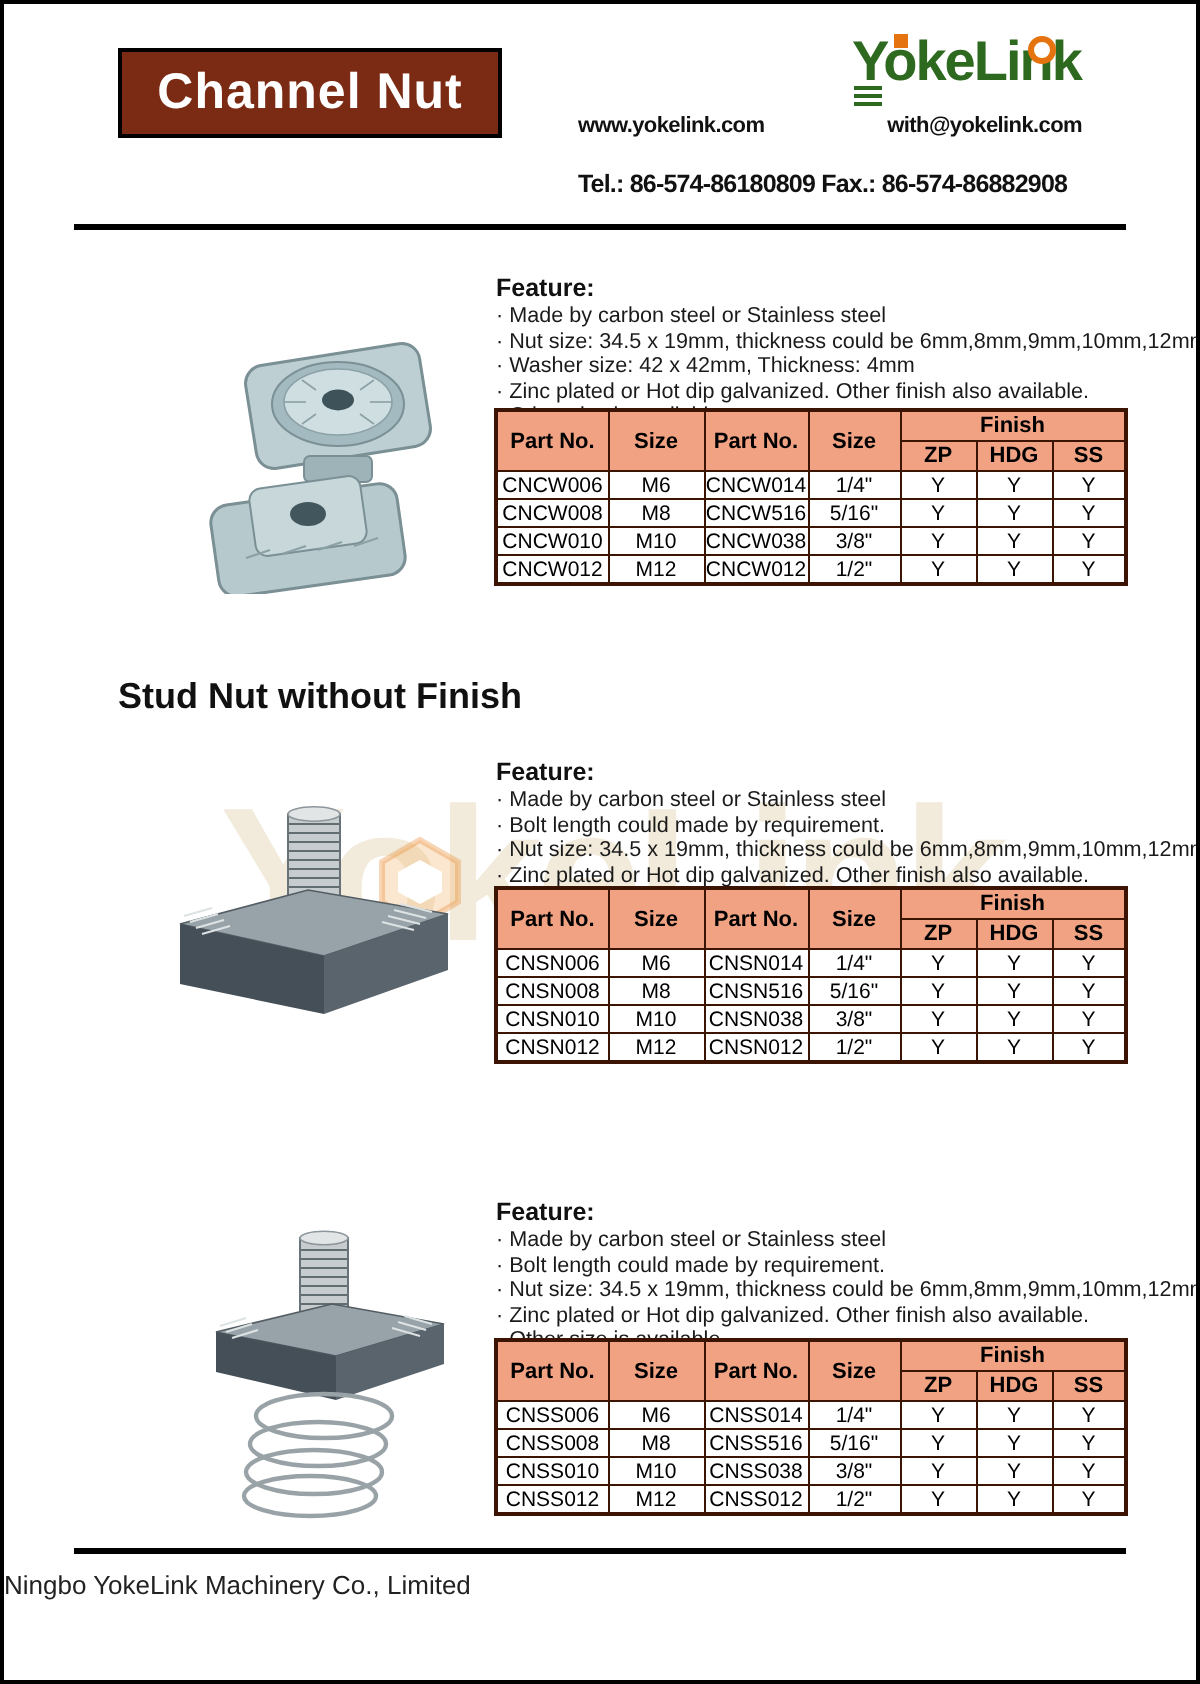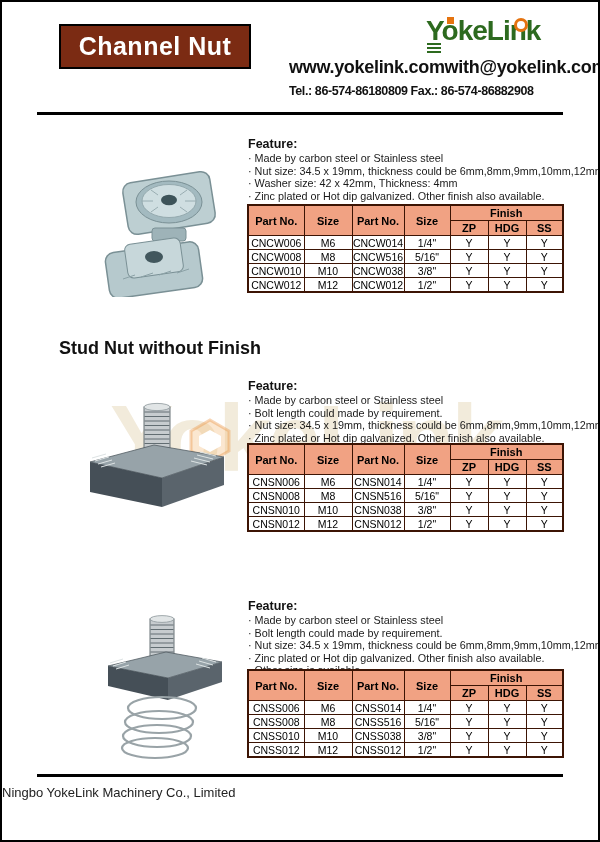--- a/index.html
+++ b/index.html
@@ -21,22 +21,22 @@
     font-family:"Liberation Sans", sans-serif;
   }
   .logo-sq{position:absolute;left:21px;top:2px;width:7px;height:7px;background:#e5730f;}
   .logo-ring{
     position:absolute;left:88px;top:3px;width:8px;height:8px;border-radius:50%;
     background:#fff;border:3px solid #e5730f;box-sizing:content-box;
   }
   .logo-coil{position:absolute;left:1px;top:28px;width:14px;height:10px;
     background:repeating-linear-gradient(180deg,#2d6a1f 0 2px,#fff 2px 4px);}
   .contact{position:absolute;left:287px;top:55px;width:252px;}
-  .contact .line1{display:flex;justify-content:space-between;font-size:18px;font-weight:bold;letter-spacing:-.3px;}
-  .contact .line2{margin-top:6px;font-size:12.5px;font-weight:bold;white-space:nowrap;letter-spacing:-.4px;}
+  .contact .line1{display:flex;justify-content:space-between;font-size:11px;font-weight:bold;letter-spacing:-.3px;}
+  .contact .line2{margin-top:16px;font-size:12.5px;font-weight:bold;white-space:nowrap;letter-spacing:-.4px;}
   .rule{position:absolute;left:35px;right:35px;height:3px;background:#000;}
   .rule-top{top:110px;}
   .rule-bottom{top:772px;}
   .footer-text{position:absolute;left:0;top:783px;width:100%;font-size:13px;color:#222;}
   
   .watermark{
     position:absolute;left:108px;top:382px;z-index:0;
     font-size:95px;font-weight:800;letter-spacing:-3px;color:#f2ebdb;white-space:nowrap;
   }
   .wm-hex{position:absolute;left:186px;top:416px;z-index:0;}

